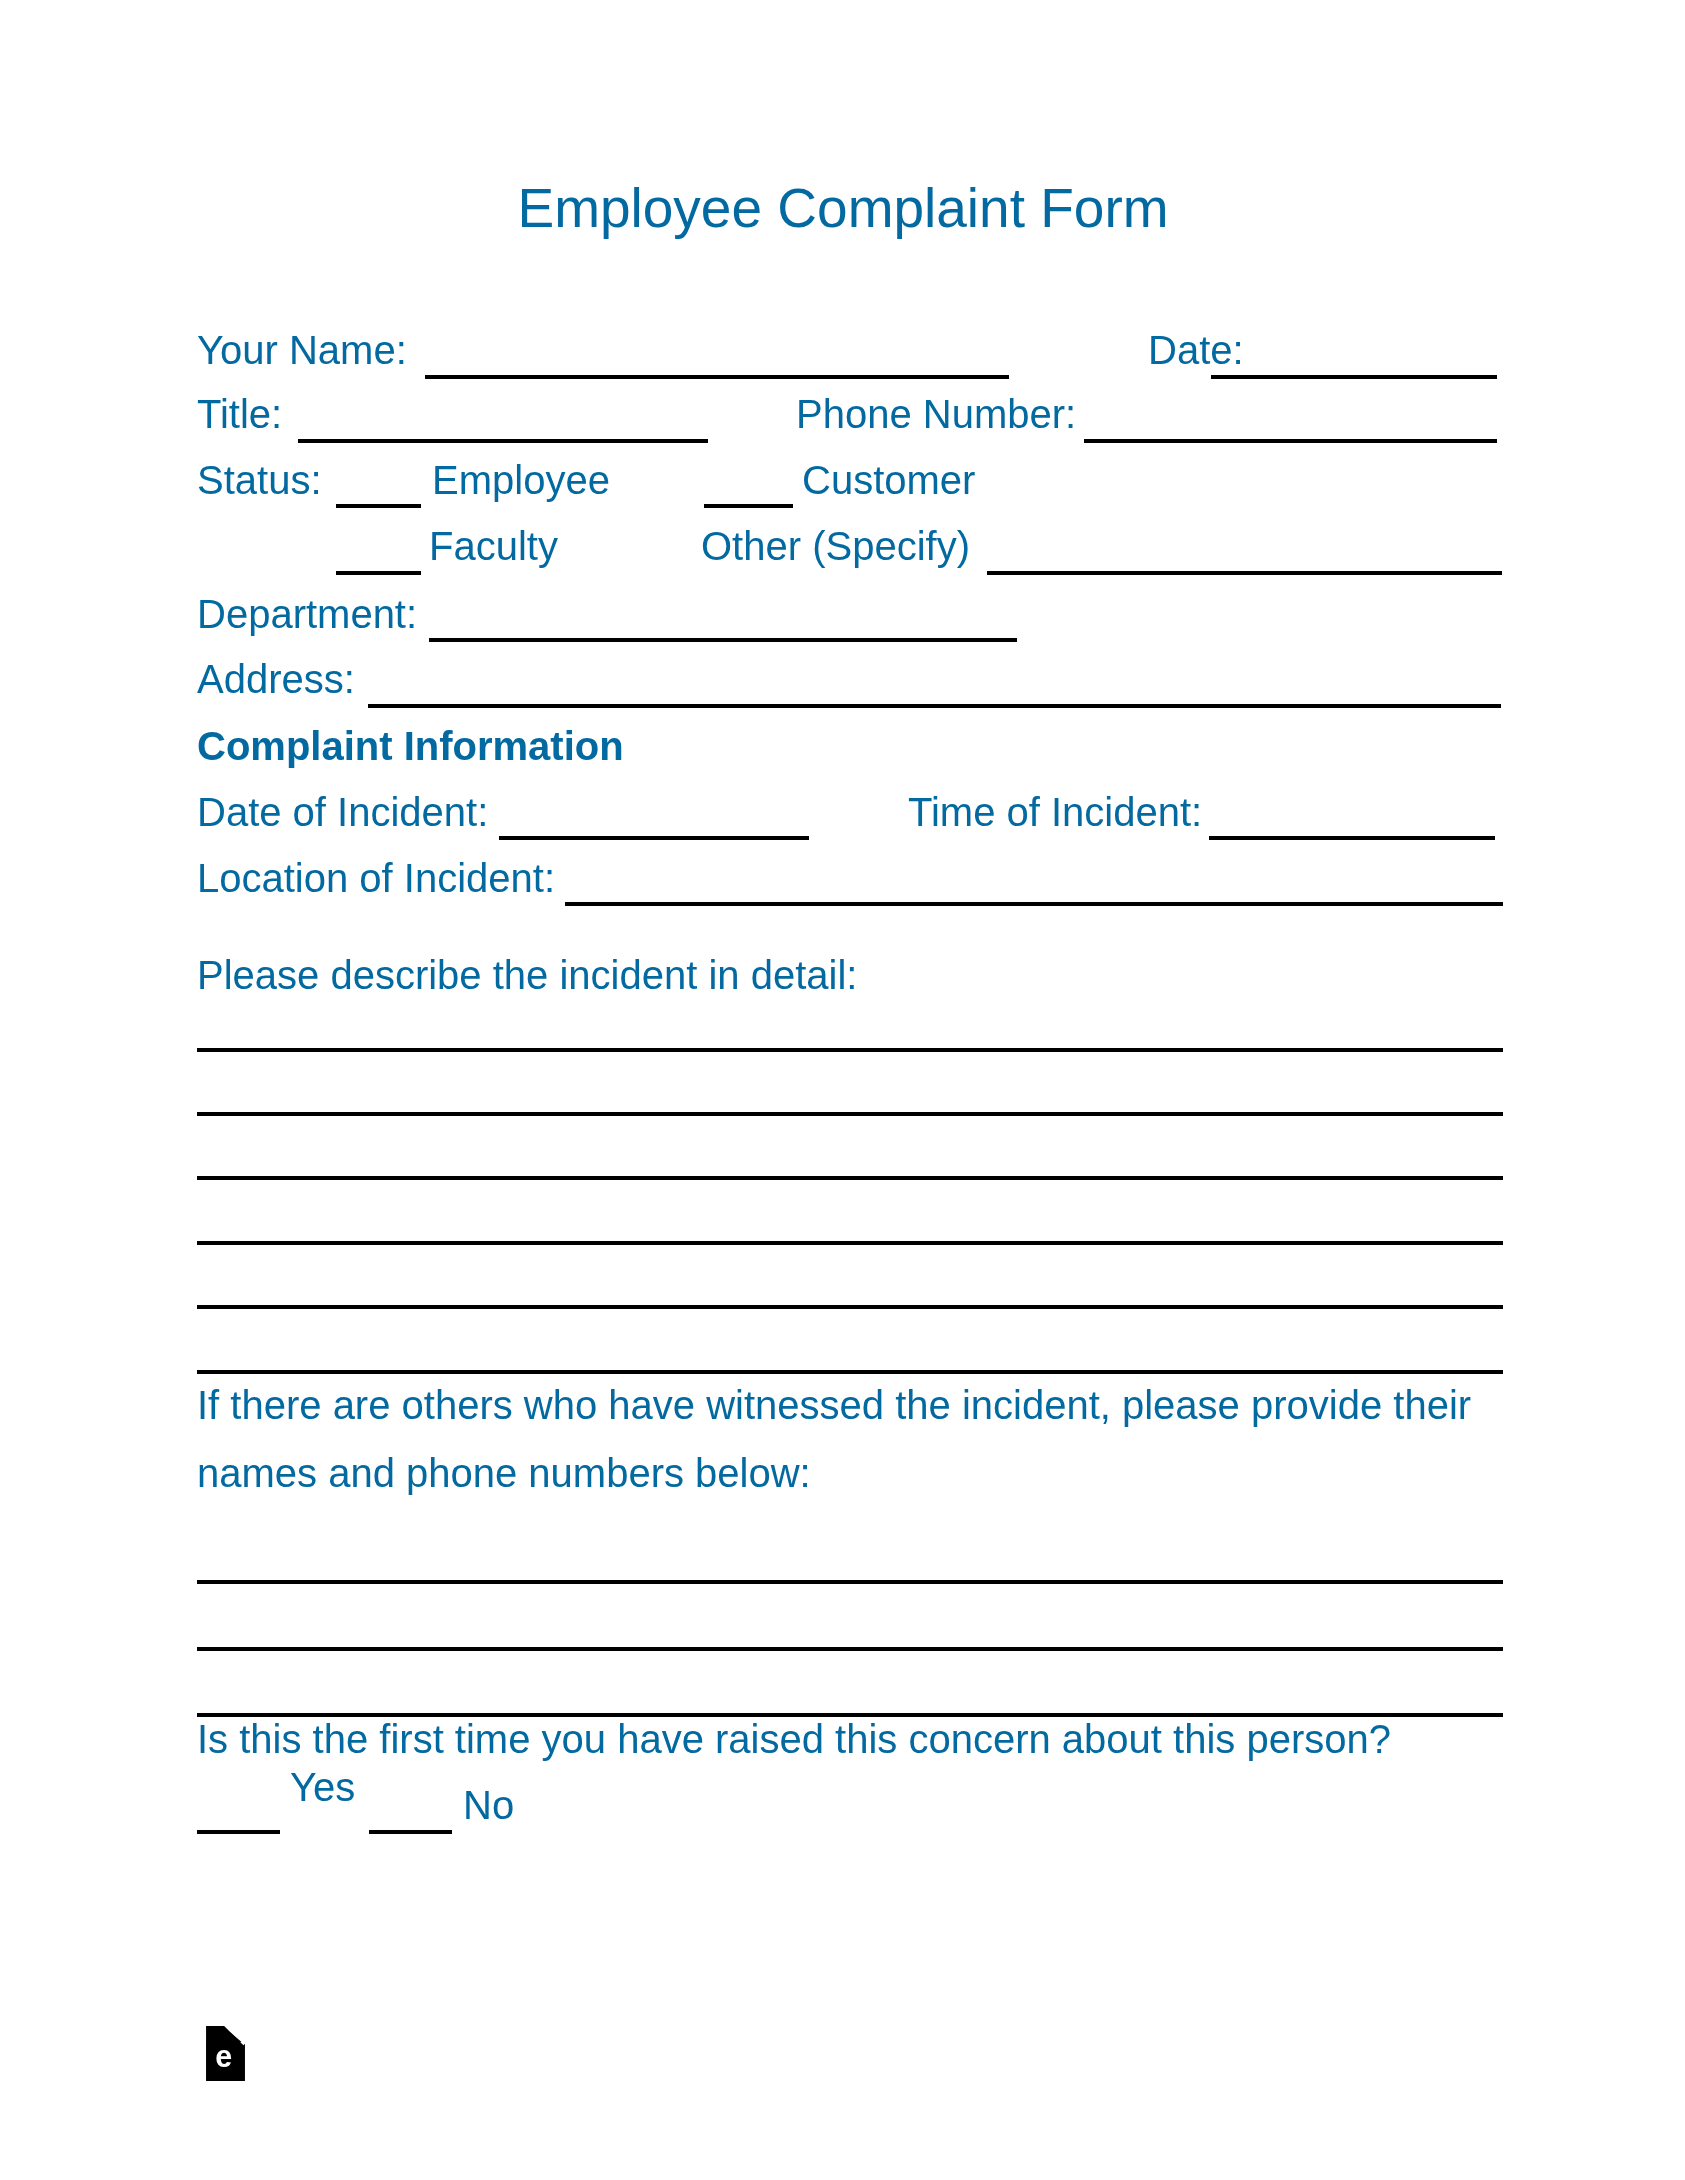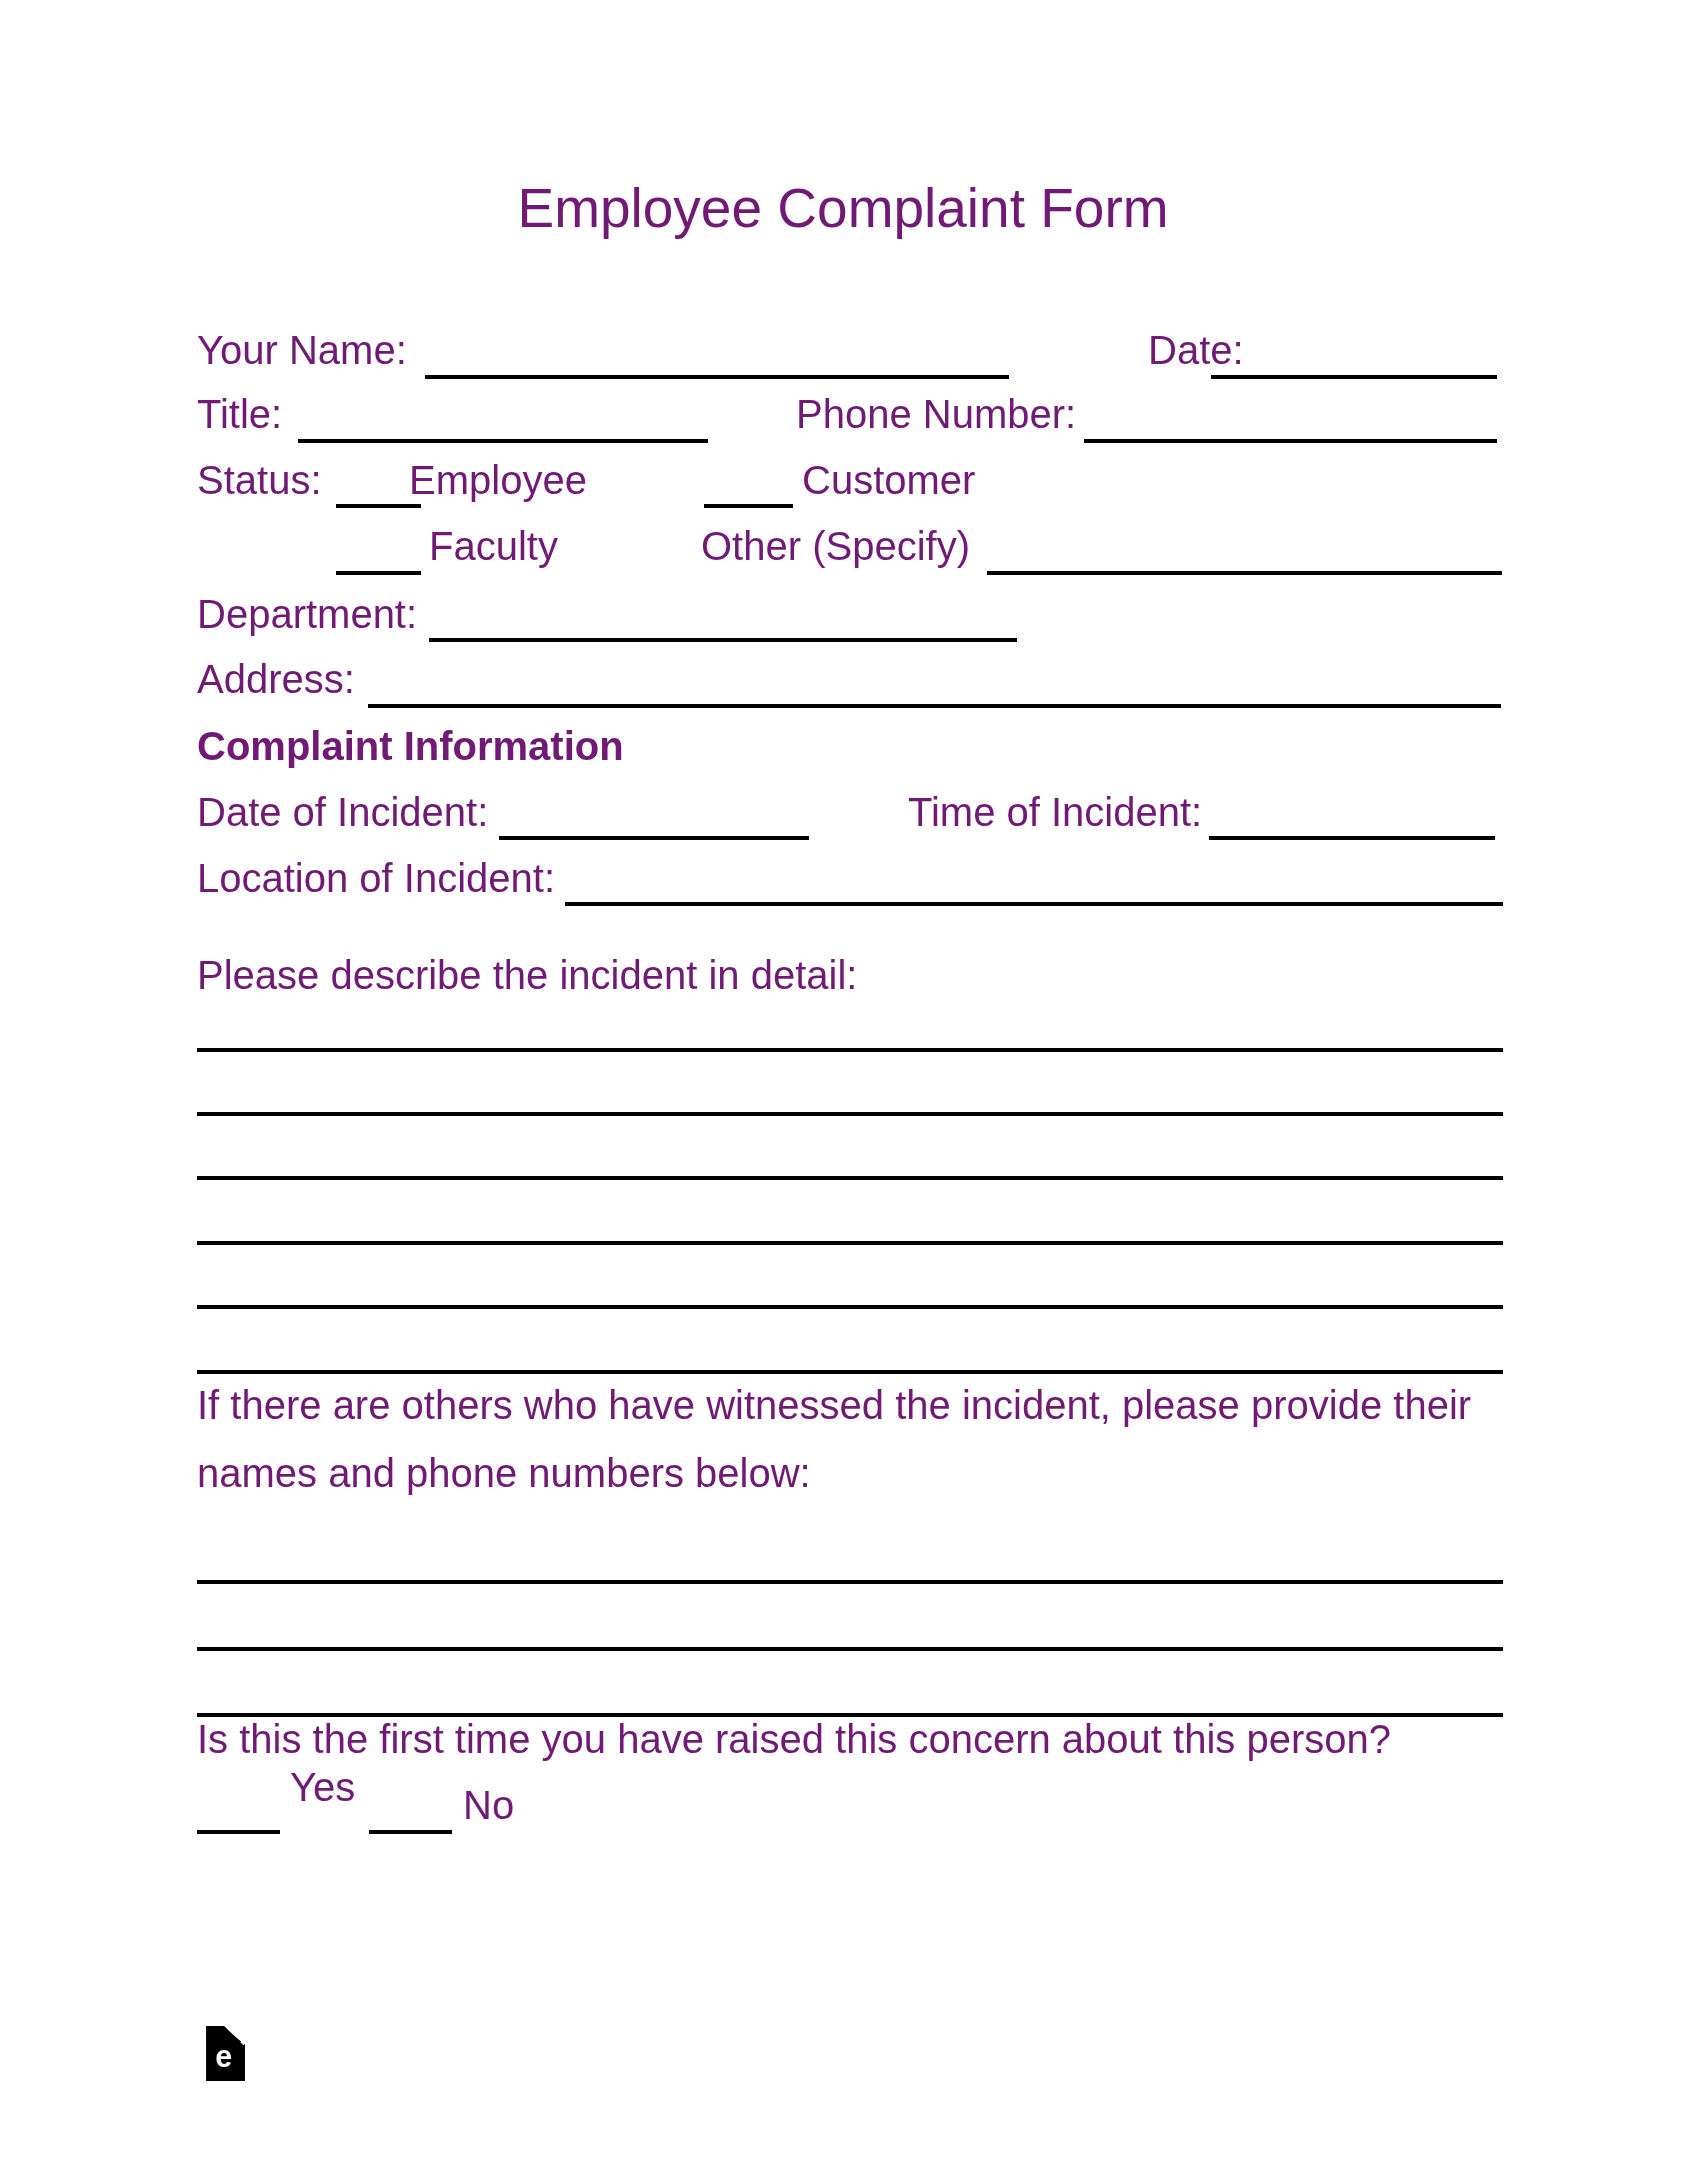--- a/index.html
+++ b/index.html
@@ -10,21 +10,21 @@
     background:#ffffff;
     font-family:"Liberation Sans", sans-serif;
     color:#000000;
     overflow:hidden;
   }
   .t{
     position:absolute;
     font-size:40px;
     line-height:1;
     white-space:nowrap;
-    color:#701a75;
+    color:#0369a1;
   }
   .title{
     font-size:55px;
     left:0;
     width:1686px;
     text-align:center;
   }
   .bold{font-weight:bold;}
   .ln{
     position:absolute;
@@ -51,21 +51,21 @@
   <span class="t" style="left:1108px;top:330px;margin-left:40px;">Date:</span>
   <div class="ln" style="left:1211px;top:375px;width:286px;"></div>
 
   <span class="t" style="left:197px;top:394px;">Title:</span>
   <div class="ln" style="left:298px;top:439px;width:410px;"></div>
   <span class="t" style="left:796px;top:394px;">Phone Number:</span>
   <div class="ln" style="left:1084px;top:439px;width:413px;"></div>
 
   <span class="t" style="left:197px;top:460px;">Status:</span>
   <div class="ln" style="left:336px;top:504px;width:85px;"></div>
-  <span class="t" style="left:409px;top:460px;text-align:right;">Employee</span>
+  <span class="t" style="left:432px;top:460px;text-align:right;">Employee</span>
   <div class="ln" style="left:704px;top:504px;width:89px;"></div>
   <span class="t" style="left:802px;top:460px;">Customer</span>
 
   <div class="ln" style="left:336px;top:571px;width:85px;"></div>
   <span class="t" style="left:429px;top:526px;">Faculty</span>
   <span class="t" style="left:701px;top:526px;">Other (Specify)</span>
   <div class="ln" style="left:987px;top:571px;width:515px;"></div>
 
   <span class="t" style="left:197px;top:594px;">Department:</span>
   <div class="ln" style="left:429px;top:638px;width:588px;"></div>

